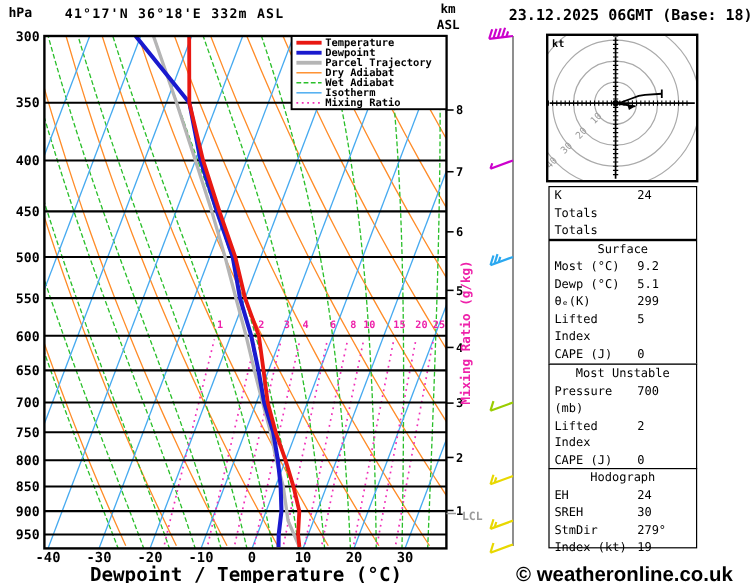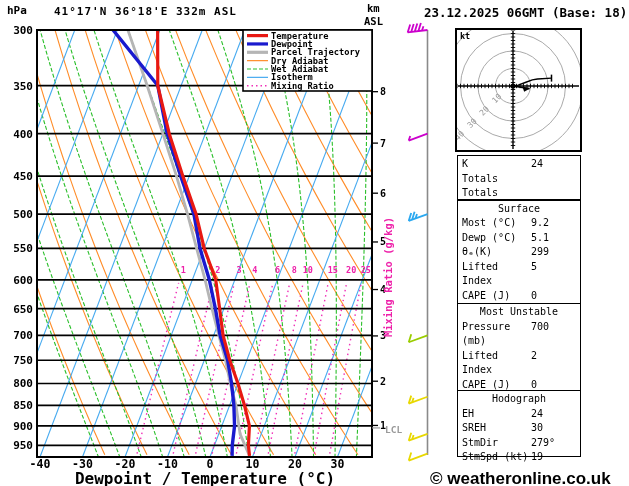--- a/index.html
+++ b/index.html
@@ -410,17 +410,17 @@
       </div>
       <div class="trow">
         <span class="tl">SREH</span>
         <span class="tv">30</span>
       </div>
       <div class="trow">
         <span class="tl">StmDir</span>
         <span class="tv">279°</span>
       </div>
       <div class="trow">
-        <span class="tl">StmSpd (kt)</span>
+        <span class="tl">Index (kt)</span>
         <span class="tv">19</span>
       </div>
     </div>
 </div>
 
 </body></html>

